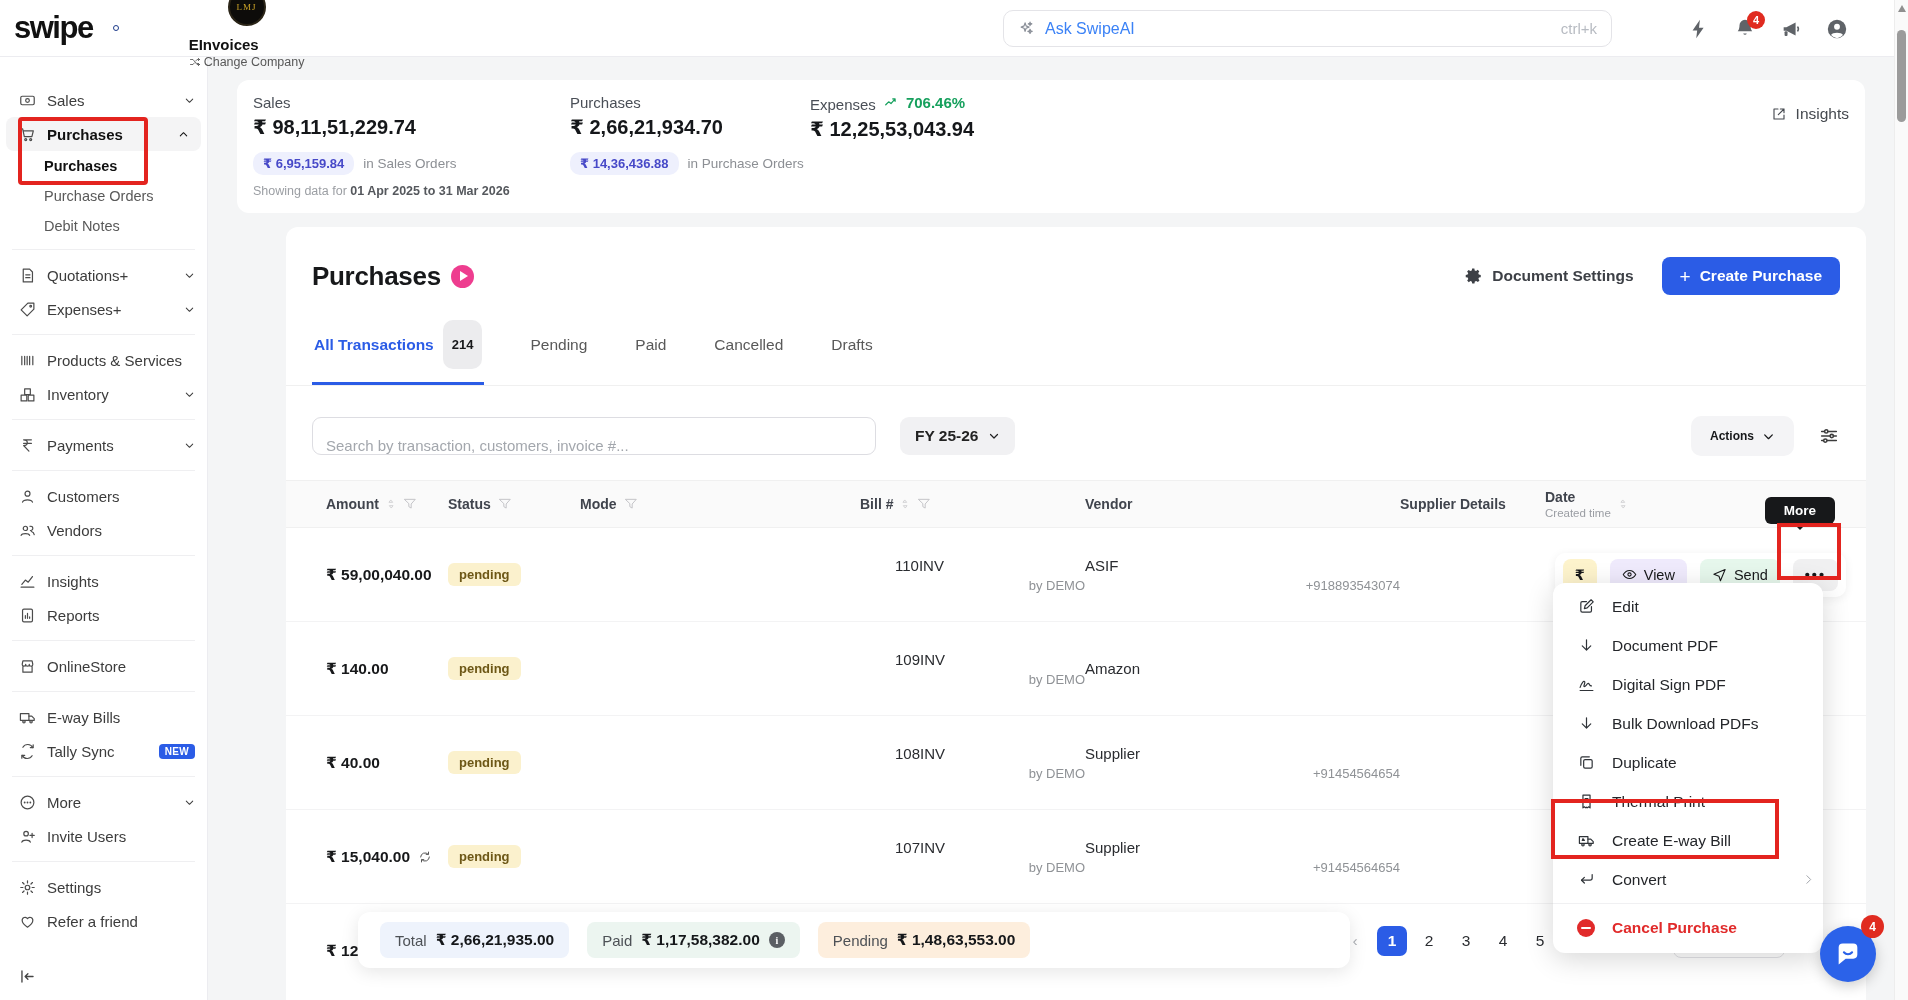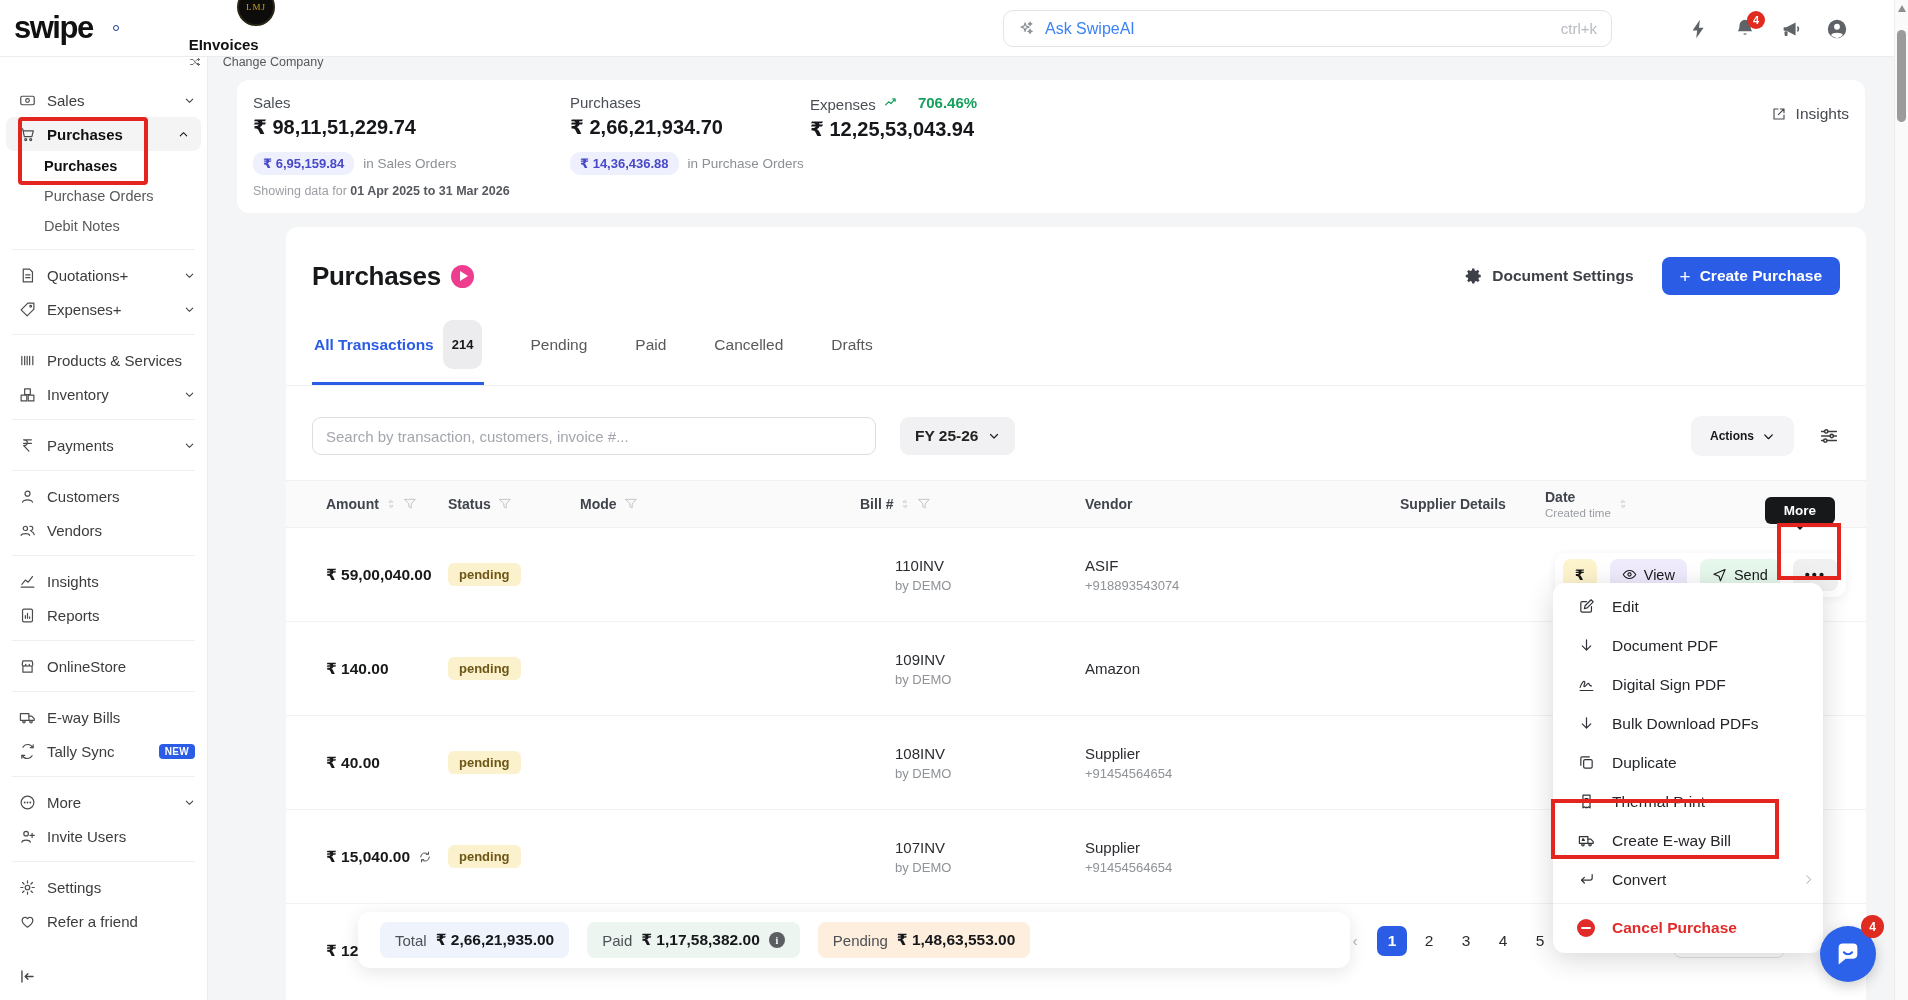--- a/index.html
+++ b/index.html
@@ -11,21 +11,21 @@
 
   
   .header{ position:absolute; top:0; left:0; right:0; height:57px; background:#fff; border-bottom:1px solid #ececf0; z-index:30; display:flex; align-items:center;}
   .logo{ font-size:31px; font-weight:800; letter-spacing:-1.5px; color:#111; margin-left:14px;}
   .flag{ width:33px; height:21px; border-radius:3px; overflow:hidden; margin-left:7px; position:relative; display:inline-block;}
   .flag .s1{height:7px;background:#f59f33;} .flag .s2{height:7px;background:#fff;} .flag .s3{height:7px;background:#1c8a3c;}
   .flag .chakra{ position:absolute; left:50%; top:50%; width:6px; height:6px; margin:-3px 0 0 -3px; border-radius:50%; border:1.5px solid #1d3b8b;}
   .company{ display:flex; align-items:center; margin-left:56px; gap:10px;flex-direction:column;}
   .avatar{ width:38px; height:38px; border-radius:50%; background:#0d0c0a; color:#c9a227; font-size:9px; letter-spacing:1px; display:flex; align-items:center; justify-content:center; border:2px solid #2a2417; font-family:"Liberation Serif",serif;}
   .cname{ font-size:15px; font-weight:700; color:#111; line-height:17px;}
-  .cchange{ font-size:12.5px; color:#585858; display:flex; gap:22px; align-items:center; margin-top:2px;}
+  .cchange{ font-size:12.5px; color:#585858; display:flex; gap:3px; align-items:center; margin-top:2px;}
   .cchange .ic svg{ width:12px; height:12px;}
   .searchbar{ position:absolute; left:1003px; top:10px; width:609px; height:37px; border:1px solid #e4e4e8; border-radius:10px; background:#fff; display:flex; align-items:center; padding:0 14px; gap:10px;}
   .searchbar .ph{ color:#3b82f6; font-size:16px; flex:1;}
   .searchbar .kbd{ color:#b7bbc2; font-size:15px;}
   .hicons{ position:absolute; right:60px; top:0; height:57px; display:flex; align-items:center; gap:24px;}
   .hicon{ color:#5f6368; position:relative;}
   .hicon svg{ width:22px; height:22px; display:block;}
   .nbadge{ position:absolute; top:-7px; right:-9px; min-width:18px; height:18px; border-radius:9px; background:#e02b20; color:#fff; font-size:11px; font-weight:700; display:flex; align-items:center; justify-content:center; padding:0 4px;}
 
   
@@ -45,55 +45,55 @@
   .main{ position:absolute; top:57px; left:208px; right:0; bottom:0;}
   .stats-card{ position:absolute; left:29px; top:23px; width:1628px; height:133px; background:#fff; border-radius:12px; padding:14px 16px; display:flex;}
   .stat{ }
   .stat .slab{ font-size:15px; color:#4a4f57;}
   .stat .sval{ font-size:20px; font-weight:700; color:#15171a; margin-top:4px;}
   .stat .srow{ display:flex; align-items:center; gap:9px; margin-top:13px;}
   .spill{ background:#eef0fd; color:#4749c8; font-weight:700; font-size:13px; border-radius:10px; padding:4px 10px;}
   .ssuf{ font-size:13.5px; color:#8c8f94;}
   .speriod{ font-size:12.5px; color:#9b9ea3; margin-top:9px;}
   .speriod b{ color:#55585d;}
-  .sdelta{ color:#16a05d; font-weight:700; font-size:15px; display:inline-flex; align-items:center; gap:20px; margin-left:8px;}
+  .sdelta{ color:#16a05d; font-weight:700; font-size:15px; display:inline-flex; align-items:center; gap:8px; margin-left:8px;}
   .insights-link{ margin-left:auto; display:flex; gap:9px; align-items:center; font-size:15.5px; color:#45494f; height:24px; margin-top:8px; cursor:pointer;}
 
   .main-card{ position:absolute; left:78px; top:170px; width:1580px; height:835px; background:#fff; border-radius:12px;}
   .title-row{ display:flex; align-items:center; padding:30px 26px 0;}
   .ptitle{ font-size:26px; font-weight:800; color:#17181a; letter-spacing:-.3px;}
   .play{ width:23px; height:23px; border-radius:50%; background:#ee3d8f; margin-left:10px; position:relative; cursor:pointer;}
   .play:after{ content:""; position:absolute; left:9px; top:6px; border-left:8px solid #fff; border-top:5.5px solid transparent; border-bottom:5.5px solid transparent;}
   .docset{ margin-left:auto; display:flex; align-items:center; gap:9px; font-size:15.5px; font-weight:700; color:#3d4046; cursor:pointer;}
   .createbtn{ margin-left:28px; height:38px; background:#2b5ce6; color:#fff; border:none; border-radius:8px; font-size:15.5px; font-weight:700; padding:0 18px; display:flex; align-items:center; gap:9px; cursor:pointer; font-family:inherit;}
   .createbtn .plus{ font-size:19px; font-weight:400; line-height:1;}
 
   .tabs-row{ display:flex; gap:44px; padding:0 26px; margin-top:14px; border-bottom:1px solid #f0f0f0;}
   .tab{ padding:11px 2px 13px; font-size:15.5px; color:#595959; cursor:pointer; display:flex; align-items:center; gap:9px; border-bottom:3px solid transparent;}
   .tab.active{ color:#2b5ce6; font-weight:700; border-bottom-color:#2b5ce6;}
   .tcount{ background:#ececee; color:#17181a; font-size:13px; font-weight:700; border-radius:10px; padding:17px 9px;}
 
   .filter-row{ display:flex; align-items:center; padding:30px 26px 24px;}
-  .search-input{ width:564px; height:38px; border:1px solid #dddde2; border-radius:9px; display:flex; align-items:center; padding:0 13px; color:#a3a7ad; font-size:15px; background:#fff;}
+  .search-input{ width:564px; height:38px; border:1px solid #dddde2; border-radius:9px; display:flex; align-items:flex-end; padding:0 13px; color:#a3a7ad; font-size:15px; background:#fff;}
   .fy{ margin-left:24px; height:38px; background:#f1f1f3; border-radius:9px; display:flex; align-items:center; gap:10px; padding:0 15px; font-size:15.5px; font-weight:700; color:#222; cursor:pointer;}
   .actions-btn{ margin-left:auto; height:40px; background:#f4f4f6; border-radius:10px; display:flex; align-items:center; gap:8px; padding:0 19px; font-size:12px; font-weight:700; color:#17181a; cursor:pointer;}
   .sliders{ margin-left:24px; color:#3c3c3c; cursor:pointer;}
 
   .thead{ display:grid; grid-template-columns:136px 132px 280px 225px 315px 145px 130px 1fr; align-items:center; height:48px; background:#fafafa; border-top:1px solid #f0f0f0; border-bottom:1px solid #f0f0f0; padding:0 26px; font-size:14px; font-weight:700; color:#40444d;}
   .th{ display:flex; align-items:center; gap:7px;}
   .th .sub2{ font-size:11.5px; color:#9a9da3; font-weight:400; margin-top:2px;}
   .sorticon svg{ width:10px; height:16px;} .funnel svg{ width:14px; height:14px;}
   .sorticon,.funnel{ color:#c3c3c7; cursor:pointer;}
   .trow{ display:grid; grid-template-columns:136px 132px 280px 225px 315px 145px 130px 1fr; align-items:center; height:94px; border-bottom:1px solid #f3f3f4; padding:0 26px; position:relative;}
   .amt{ font-size:15.5px; font-weight:700; color:#17181a; padding-left:14px; display:flex; align-items:center; gap:8px; white-space:nowrap;}
   .recur{ color:#555;} .recur svg{ width:14px; height:14px;}
   .pend{ display:inline-block; background:#fbf1cd; color:#6d5716; font-size:13px; font-weight:600; border-radius:6px; padding:4px 11px;}
   .bill{ padding-left:35px;}
   .bill .b1{ font-size:15px; color:#2a2c30;}
-  .bill .b2, .vend .b2{ font-size:13px; color:#8f9296; margin-top:4px;}
+  .bill .b2, .vend .b2{ font-size:13px; color:#8f9296; margin-top:4px;text-align:right;}
   .vend .b1{ font-size:15px; color:#2a2c30;}
   .rowacts{ position:absolute; right:20px; top:50%; transform:translateY(-50%); display:flex; gap:13px; background:#fff; border-radius:10px; padding:6px 8px; box-shadow:0 2px 10px rgba(0,0,0,.07); align-items:center;}
   .pill{ height:32px; border-radius:8px; display:flex; align-items:center; gap:7px; padding:0 12px; font-size:14.5px; color:#17181a; cursor:pointer; border:none; font-family:inherit;}
   .pill svg{ width:15px; height:15px;}
   .pill.rupee{ background:#fdf3cc; font-weight:700;}
   .pill.view{ background:#efeafc;}
   .pill.send{ background:#e6f7ec;}
   .pill.more{ background:#f0f0f1; letter-spacing:2px; font-weight:800;}
 
   

